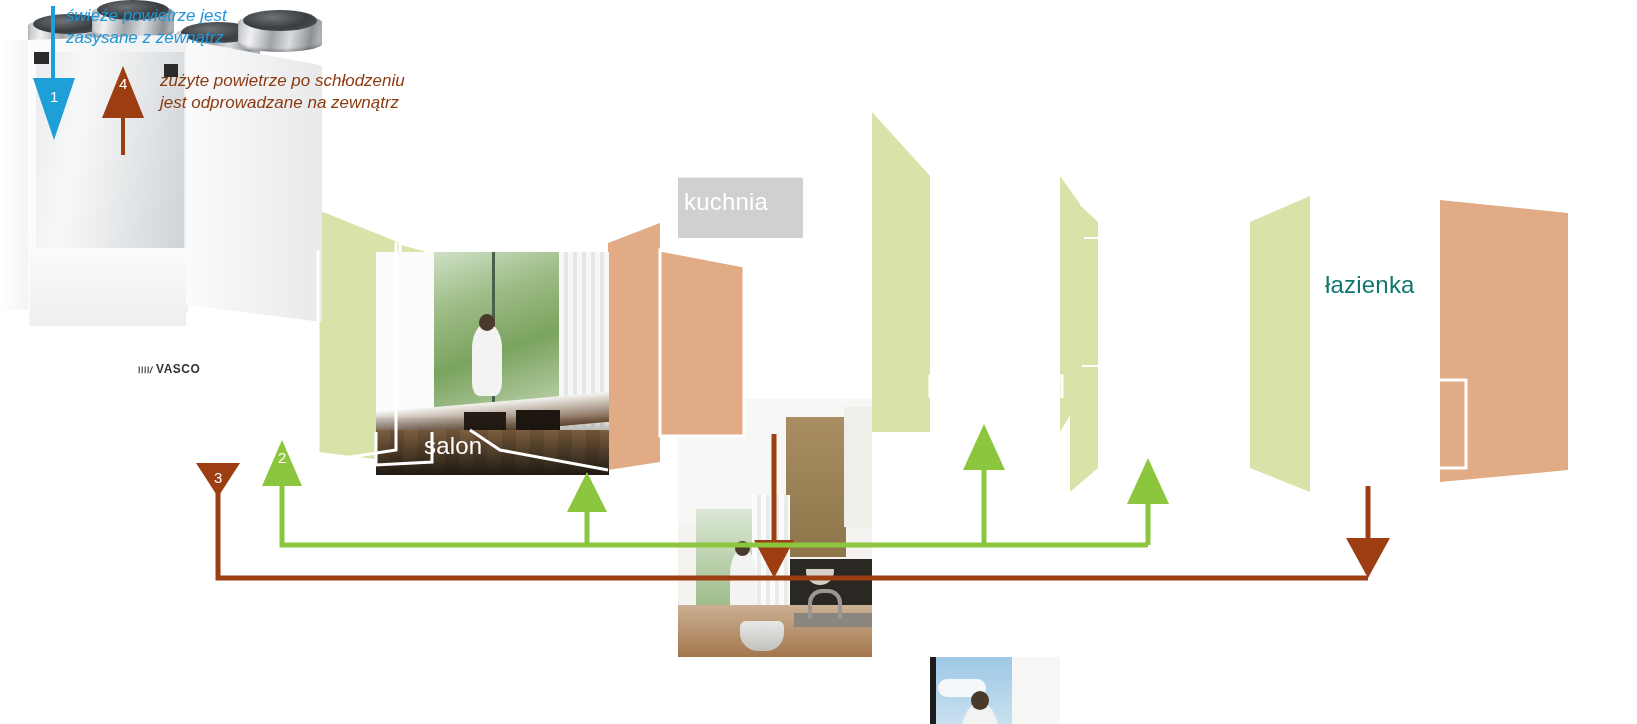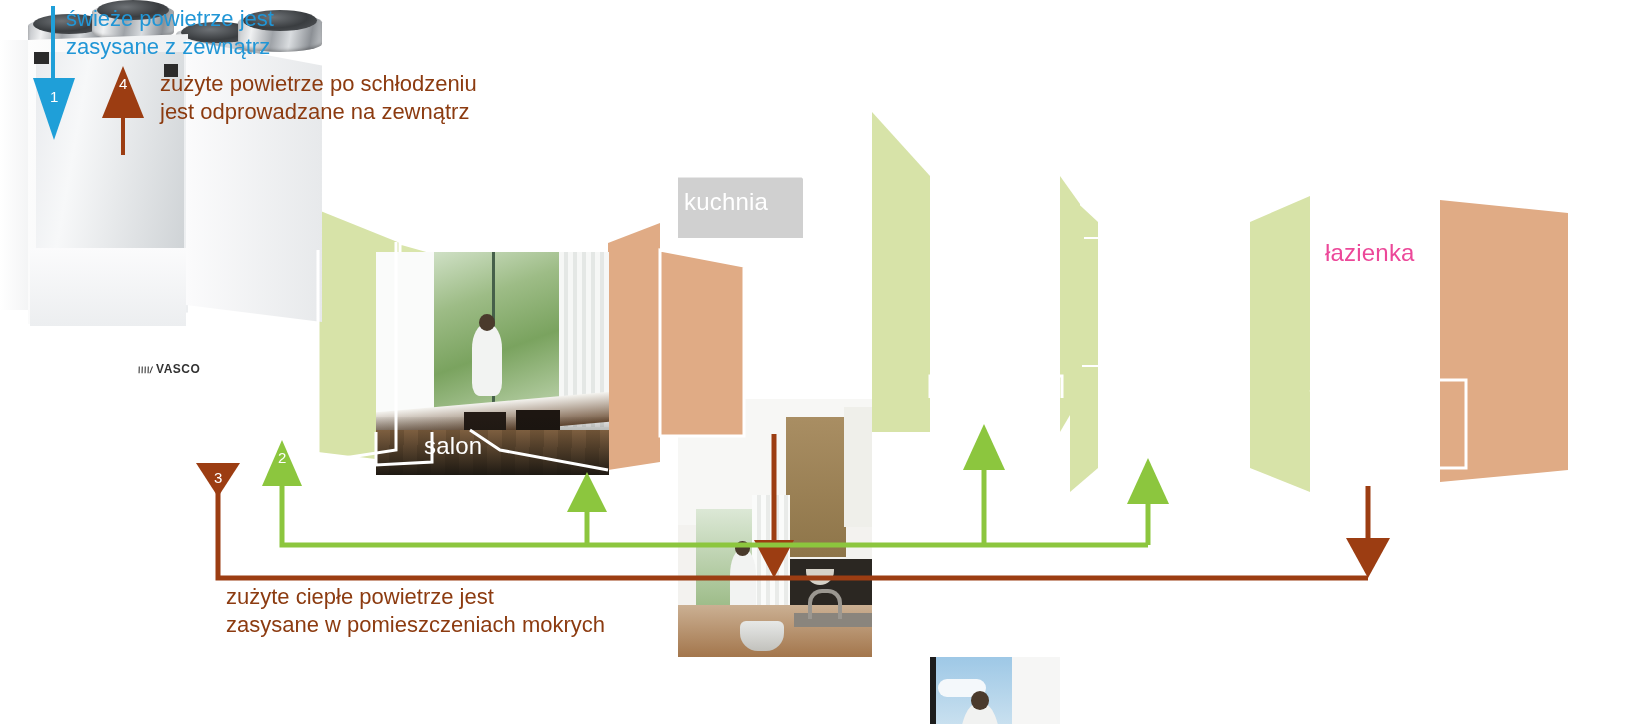--- a/index.html
+++ b/index.html
@@ -2,28 +2,28 @@
 <html><head>
 <meta charset="utf-8">
 <style>
   html,body{margin:0;padding:0;background:#ffffff;}
   body{font-family:"Liberation Sans", sans-serif;}
   #stage{position:relative;width:1637px;height:724px;background:#ffffff;overflow:hidden;}
 
   .abs{position:absolute;}
 
   
-  .note{font-size:22px;line-height:1.28;white-space:pre-line;}
+  .note{font-size:17px;line-height:1.28;white-space:pre-line;font-style:italic;}
   .note-blue{color:#2196d6;}
   .note-brown{color:#8c3b10;}
   .note-green{color:#8cc63e;}
 
   
   .room-label{color:#ffffff;font-size:24px;letter-spacing:.2px;line-height:1;}
-  .room-label.dark{color:#ec4899;}
+  .room-label.dark{color:#0f766e;margin-top:32px;}
 
   
   .num{position:absolute;color:#ffffff;font-size:15px;line-height:1;}
 
   
   .unit-body{background:linear-gradient(95deg,#fdfdfd 0%,#f4f5f6 45%,#eceef0 100%);}
   .unit-front{background:linear-gradient(100deg,#e9ebee 0%,#f7f8f9 30%,#cfd3d6 100%);}
   .unit-side{background:linear-gradient(90deg,#fbfbfc 0%,#e7e9eb 100%);}
   .duct{border-radius:50%/22%;
         background:linear-gradient(100deg,#b9bcc0 0%,#f0f1f2 18%,#9fa3a8 42%,#dadde0 62%,#8c9095 85%,#c7cacd 100%);
@@ -219,16 +219,14 @@
   <div class="num" style="left:278px;top:450px;">2</div>
   <div class="num" style="left:214px;top:470px;">3</div>
 
   <div class="abs note note-blue" style="left:66px;top:5px;width:280px;">świeże   powietrze  jest
 zasysane z zewnątrz</div>
 
   <div class="abs note note-brown" style="left:160px;top:70px;width:420px;">zużyte powietrze po schłodzeniu
 jest odprowadzane na zewnątrz</div>
 
 
-  <div class="abs note note-brown" style="left:226px;top:583px;width:470px;">zużyte ciepłe powietrze jest
-zasysane w pomieszczeniach mokrych</div>
 
 </div>
 
 </body></html>

